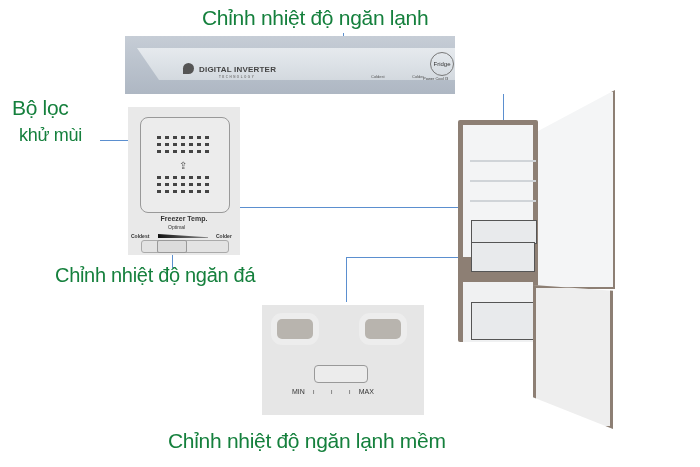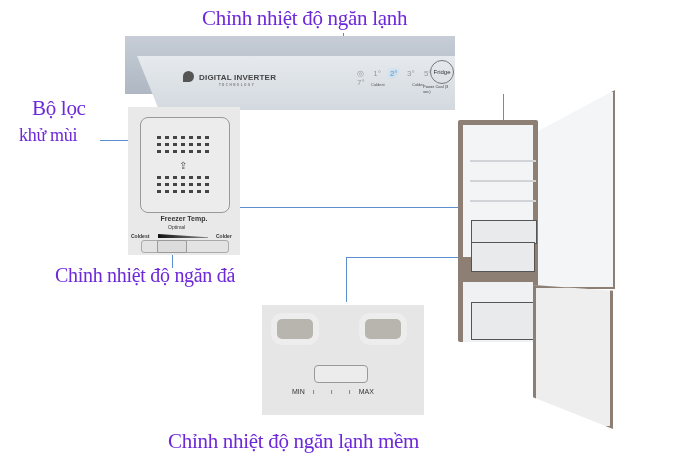--- a/index.html
+++ b/index.html
@@ -1,21 +1,21 @@
 <!DOCTYPE html>
 <html><head>
 <meta charset="utf-8">
 <style>
   html,body{margin:0;padding:0;background:#fff;}
   body{width:700px;height:467px;position:relative;overflow:hidden;font-family:"Liberation Sans",sans-serif;}
-  .lbl{position:absolute;color:#6d28d9;font-family:Liberation Serif, serif;font-weight:300;white-space:nowrap;letter-spacing:-0.3px;}
+  .lbl{position:absolute;color:#15803d;font-family:Liberation Sans, sans-serif;font-weight:300;white-space:nowrap;letter-spacing:-0.3px;}
   .line{position:absolute;background:#5b8fcf;}
   
   .panel{position:absolute;left:125px;top:36px;width:330px;height:58px;background:linear-gradient(#c6cdd6,#aeb7c3);}
-  .panel-inner{position:absolute;left:12px;top:20px;width:318px;height:54px;background:linear-gradient(#e6eaee,#d3d9df);clip-path:polygon(0 0,100% 0,100% 100%,22px 100%);}
+  .panel-inner{position:absolute;left:12px;top:12px;width:318px;height:32px;background:linear-gradient(#e6eaee,#d3d9df);clip-path:polygon(0 0,100% 0,100% 100%,22px 100%);}
   .logo{position:absolute;left:62px;top:17px;font-size:8px;color:#444;font-weight:bold;letter-spacing:0.2px;}
   .logo-icon{position:absolute;left:-16px;top:-2px;width:11px;height:11px;border-radius:50% 50% 50% 0;background:#555;}
   .logo-sub{position:absolute;left:20px;top:10px;font-size:3px;color:#777;letter-spacing:1.5px;}
   .temps{position:absolute;left:220px;top:13px;font-size:8px;color:#999;}
   .temps span{margin-right:7px;}
   .temps .active{color:#4aa6f0;text-shadow:0 0 4px #4aa6f0;}
   .coldest,.colder{position:absolute;top:26px;font-size:4px;color:#555;}
   .fridge-btn{position:absolute;left:293px;top:4px;width:22px;height:22px;border:1px solid #777;border-radius:50%;font-size:6px;text-align:center;line-height:22px;color:#333;}
   .power{position:absolute;left:286px;top:28px;font-size:4px;color:#444;}
   
@@ -43,47 +43,39 @@
   .cav2{position:absolute;left:5px;top:162px;width:70px;height:60px;background:#f0f1f2;}
   .shelf{position:absolute;left:7px;width:66px;height:2px;background:#d0d4d8;}
   .drawer{position:absolute;left:8px;width:64px;border:1px solid #555;background:#e8eaec;}
   .door-top{position:absolute;left:75px;top:-30px;width:78px;height:195px;background:#f4f5f6;border:2px solid #8d7f74;clip-path:polygon(0 22%,100% 0,100% 100%,0 100%);}
   .door-bot{position:absolute;left:75px;top:165px;width:74px;height:138px;background:#eeeeee;border:3px solid #8d7f74;clip-path:polygon(0 0,100% 4%,100% 100%,0 78%);}
 </style>
 </head>
 <body>
 
 <div class="lbl" style="left:202px;top:6px;font-size:21px;">Chỉnh nhiệt độ ngăn lạnh</div>
-<div class="lbl" style="left:32px;top:96px;font-size:21px;">Bộ lọc</div>
+<div class="lbl" style="left:12px;top:96px;font-size:21px;">Bộ lọc</div>
 <div class="lbl" style="left:19px;top:125px;font-size:18px;">khử mùi</div>
 <div class="lbl" style="left:55px;top:264px;font-size:20px;">Chỉnh nhiệt độ ngăn đá</div>
 <div class="lbl" style="left:168px;top:429px;font-size:21px;">Chỉnh nhiệt độ ngăn lạnh mềm</div>
 
 <div class="line" style="left:343px;top:33px;width:1px;height:18px;"></div>
 <div class="line" style="left:503px;top:94px;width:1px;height:48px;"></div>
 <div class="line" style="left:100px;top:140px;width:55px;height:1px;"></div>
 <div class="line" style="left:240px;top:207px;width:268px;height:1px;"></div>
 <div class="line" style="left:172px;top:248px;width:1px;height:20px;"></div>
 <div class="line" style="left:346px;top:257px;width:1px;height:45px;"></div>
 <div class="line" style="left:346px;top:257px;width:155px;height:1px;"></div>
 
 <div class="panel">
   <div class="panel-inner">
     <div class="logo">
       <span class="logo-icon"></span>
       <span>DIGITAL INVERTER</span>
       <span class="logo-sub">TECHNOLOGY</span>
-    </div>
-    <div class="temps">
-      <span>◎</span>
-      <span>1°</span>
-      <span class="active">2°</span>
-      <span>3°</span>
-      <span>5°</span>
-      <span>7°</span>
     </div>
     <div class="coldest" style="left:234px;">Coldest</div>
     <div class="colder" style="left:275px;">Colder</div>
     <div class="fridge-btn">Fridge</div>
     <div class="power">Power Cool (3 sec)</div>
   </div>
 </div>
 
 <div class="fpanel">
   <div class="grille">

